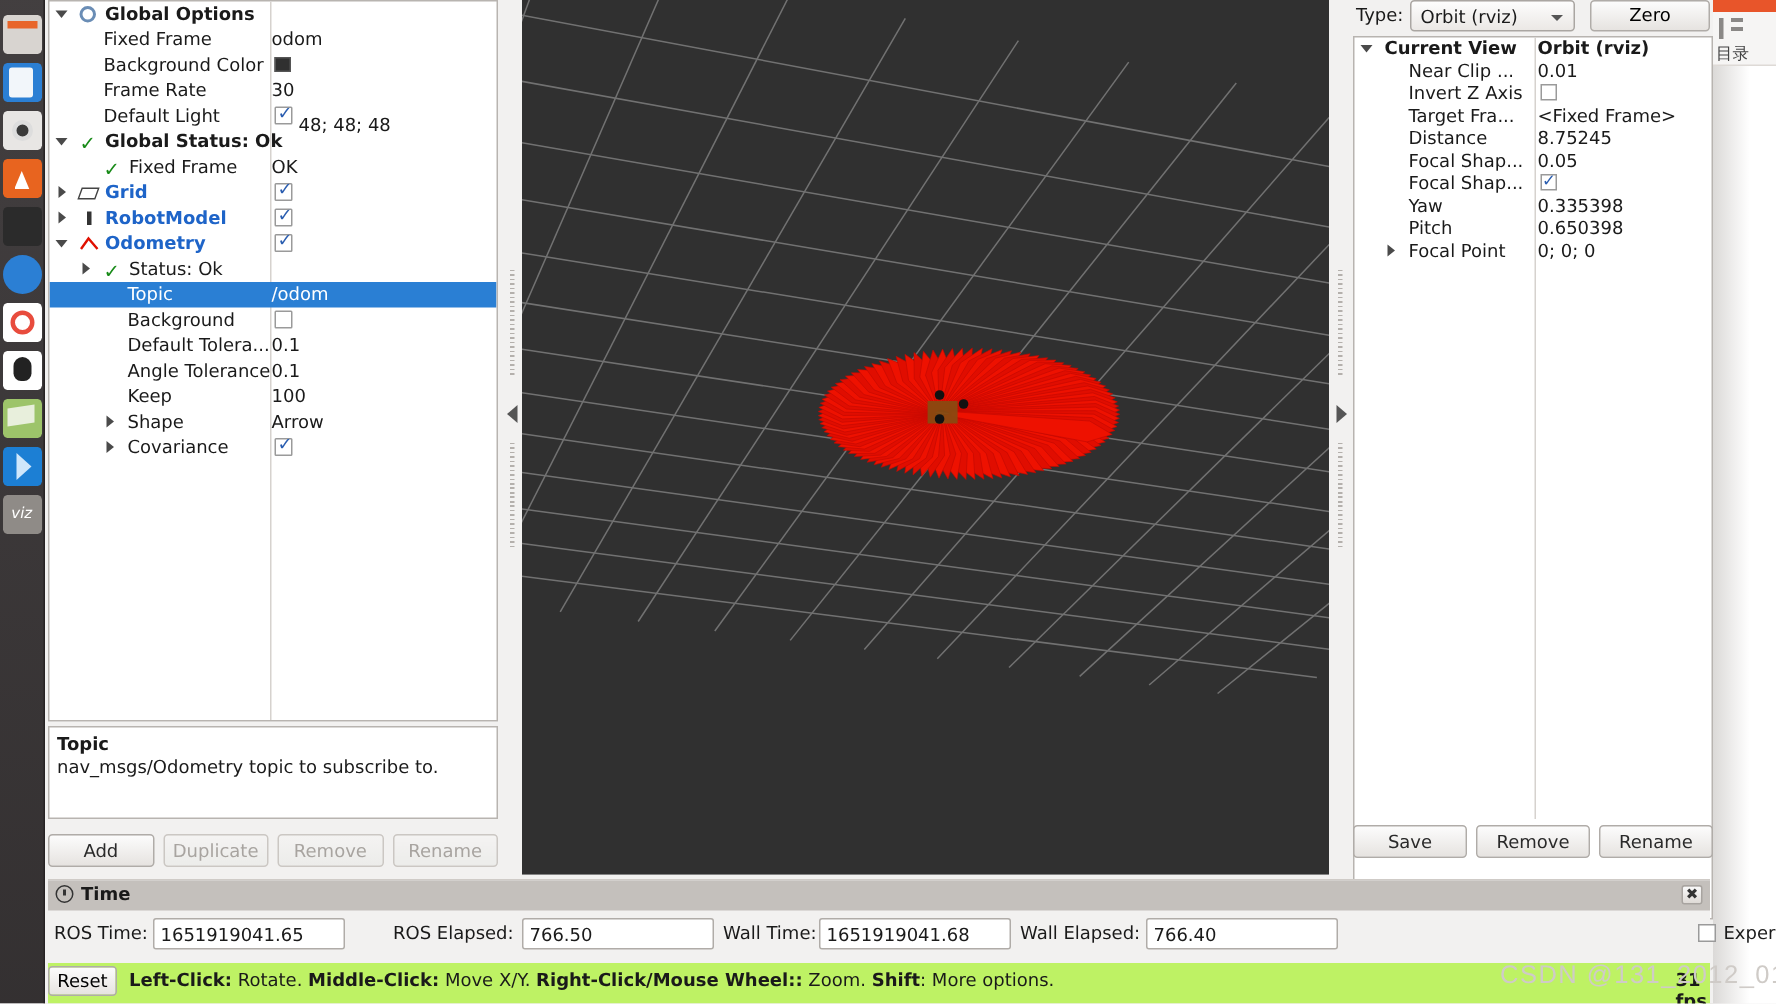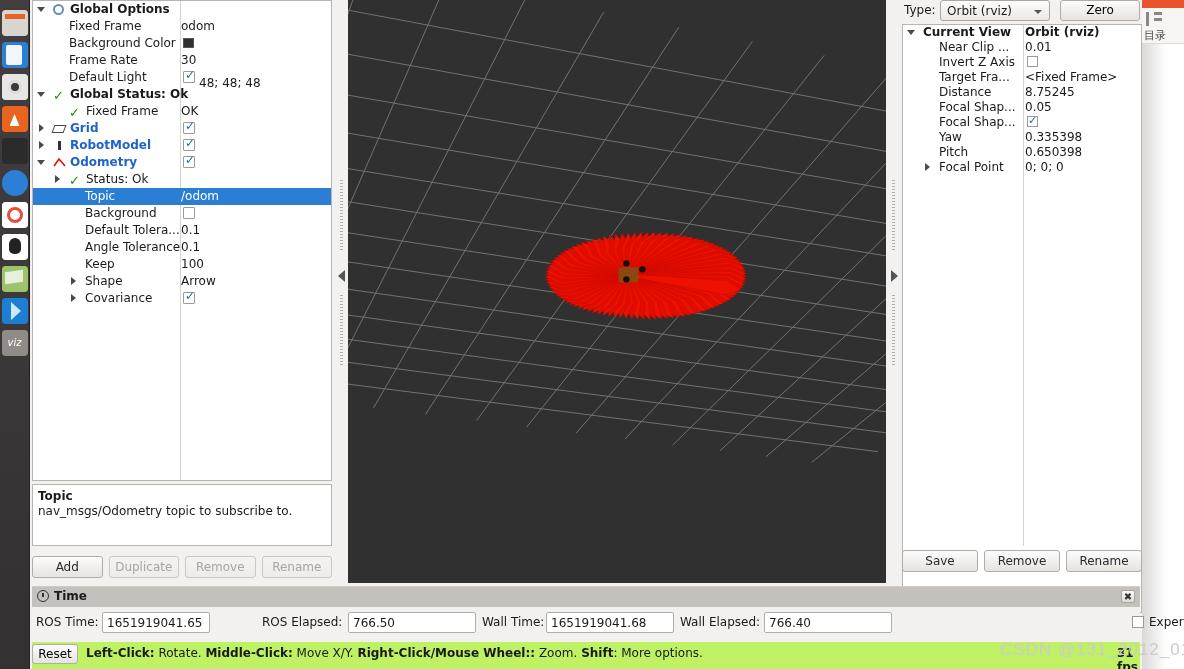--- a/index.html
+++ b/index.html
@@ -579,21 +579,21 @@
     </div>
 
     <div id="timepanel">
       <div id="timehdr">
         <div class="clk"></div>
         <div class="ttl">Time</div>
         <div class="x">✖</div>
       </div>
       <div id="timefields">
           <div class="flbl" style="left: 4px;">ROS Time:</div>
-          <div class="fld" style="left: 70px; width: 108px;">
+          <div class="fld" style="left: 70px; width: 128px;">
             <div class="v">1651919041.65</div>
           </div>
           <div class="flbl" style="left: 230px;">ROS Elapsed:</div>
           <div class="fld" style="left: 316px; width: 128px;">
             <div class="v">766.50</div>
           </div>
           <div class="flbl" style="left: 450px;">Wall Time:</div>
           <div class="fld" style="left: 514px; width: 128px;">
             <div class="v">1651919041.68</div>
           </div>

